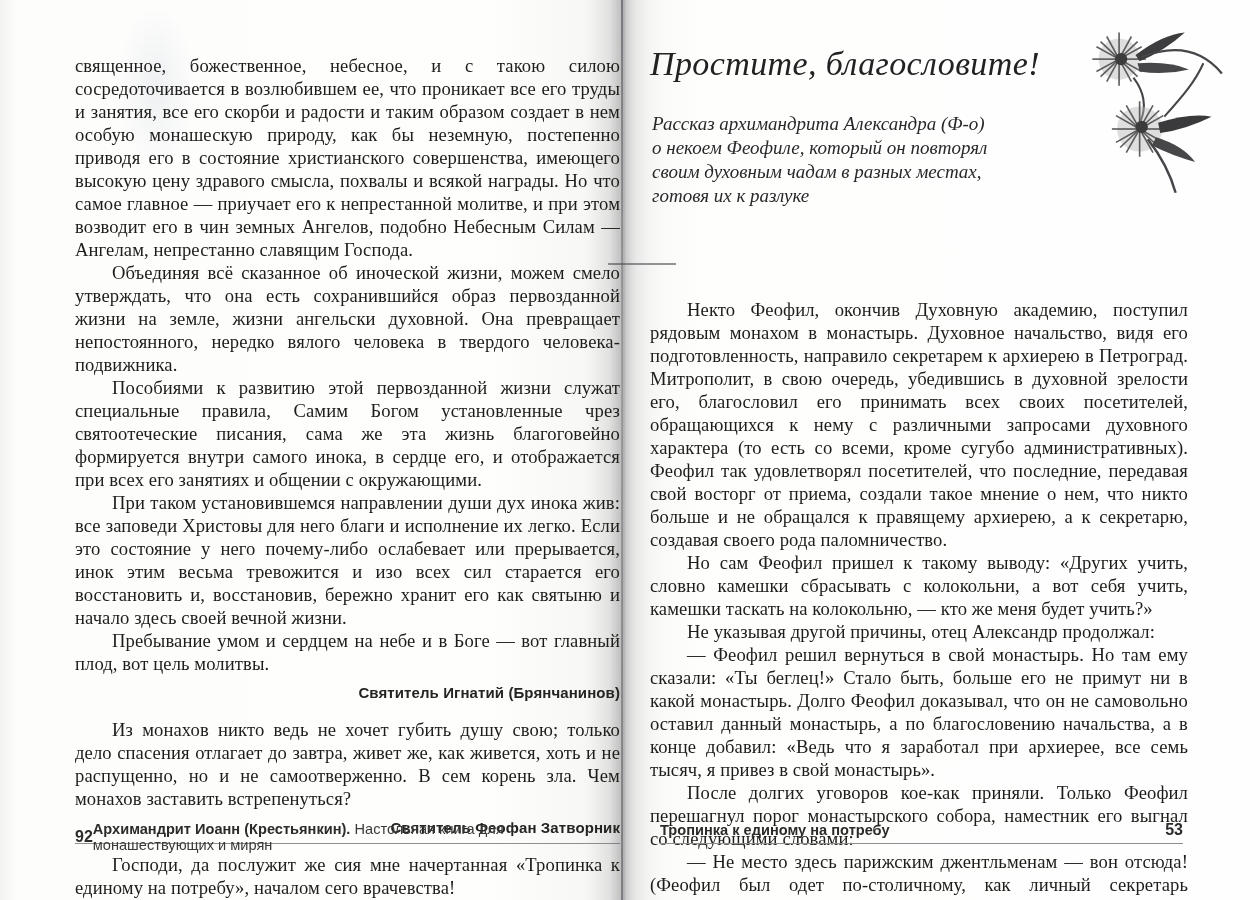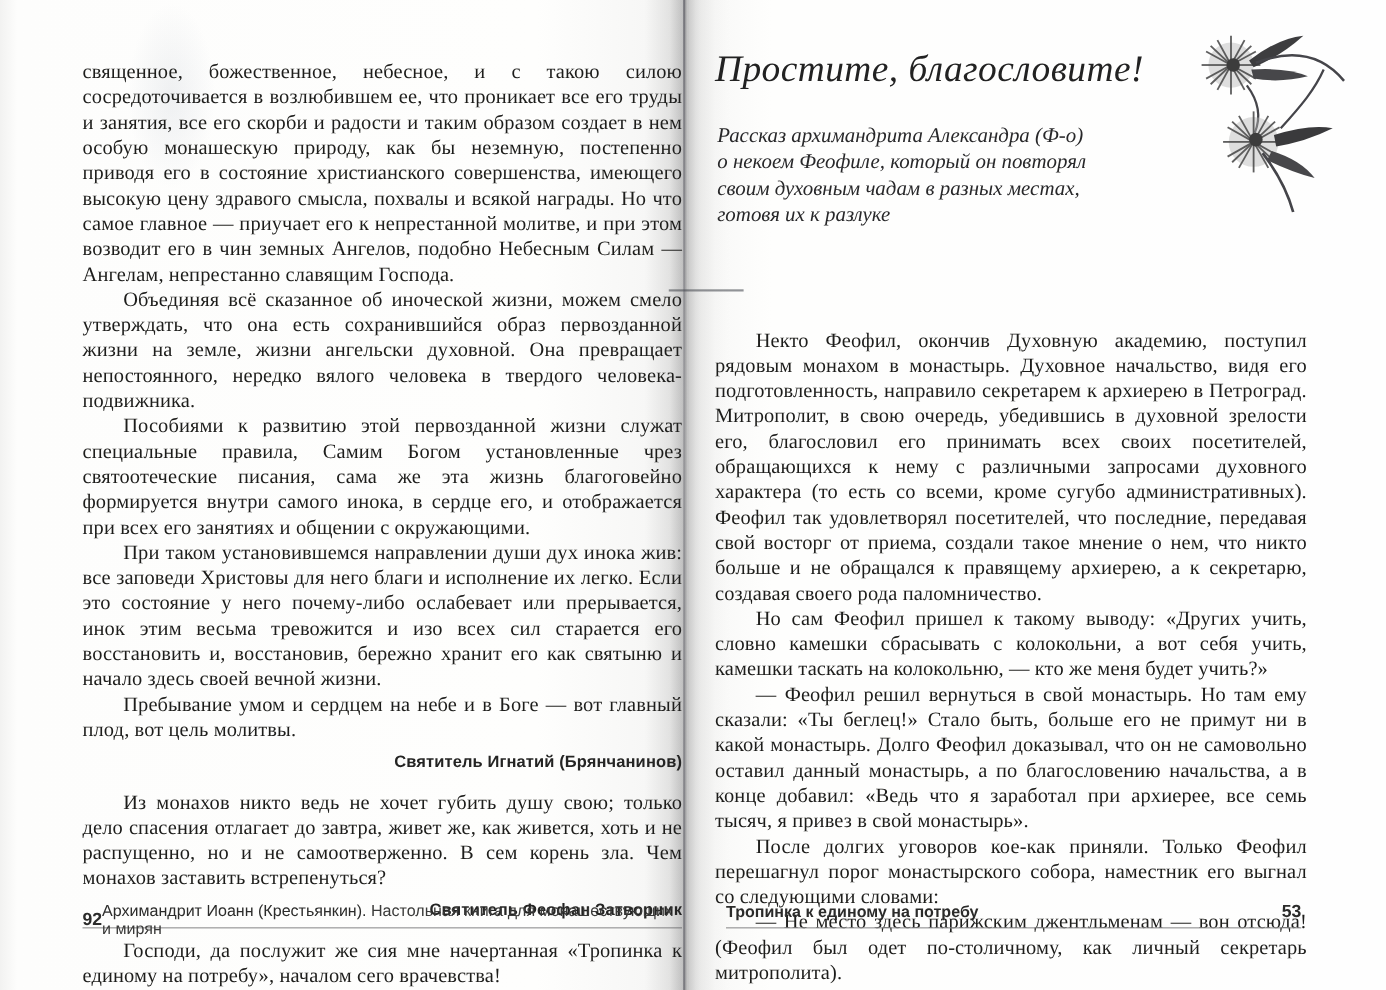--- a/index.html
+++ b/index.html
@@ -66,21 +66,21 @@
   .fr-left{left:75px;width:545px;}
   .fr-right{left:35px;width:523px;}
   .footer{
     position:absolute;top:821px;
     font-family:"Liberation Sans", sans-serif;
     font-size:14.6px;color:#2b2b2a;display:flex;align-items:center;
   }
   .f-left{left:75px;width:545px;justify-content:space-between;}
   .f-right{left:35px;width:523px;justify-content:space-between;}
   .pagenum{font-weight:700;font-size:16px;}
-  .runtitle b{font-weight:400;}
+  .runtitle b{font-weight:700;}
   .runtitle .book-part{font-weight:400;color:#3a3a39;}
   .runtitle-right{font-weight:700;}
   
   .scan-artifact-line{
     position:absolute;left:-17px;top:263px;width:68px;height:1.6px;
     background:rgba(110,112,118,0.75);
   }
   .illustration{position:absolute;left:448px;top:18px;width:160px;height:185px;}
 </style>
 </head>
@@ -174,20 +174,21 @@
       <path d="M78,116 Q104,124 116,140 Q94,134 74,124 Z" fill="#47474a"></path>
       <path d="M70,118 C84,136 92,152 97,170" stroke="#45454a" stroke-width="2.4" fill="none"></path>
       <path d="M86,96 C104,76 116,62 124,44" stroke="#45454a" stroke-width="2" fill="none"></path>
     </svg>
 
     <div class="scan-artifact-line"></div>
 
     <div class="textblock tb-right">
       <p class="para">Некто Феофил, окончив Духовную академию, поступил рядовым монахом в монастырь. Духовное начальство, видя его подготовленность, направило секретарем к архиерею в Петроград. Митрополит, в свою очередь, убедившись в духовной зрелости его, благословил его принимать всех своих посетителей, обращающихся к нему с различными запросами духовного характера (то есть со всеми, кроме сугубо административных). Феофил так удовлетворял посетителей, что последние, передавая свой восторг от приема, создали такое мнение о нем, что никто больше и не обращался к правящему архиерею, а к секретарю, создавая своего рода паломничество.</p>
       <p class="para">Но сам Феофил пришел к такому выводу: «Других учить, словно камешки сбрасывать с колокольни, а вот себя учить, камешки таскать на колокольню, — кто же меня будет учить?»</p>
+      <p class="para">Не указывая другой причины, отец Александр продолжал:</p>
       <p class="para">—  Феофил решил вернуться в свой монастырь. Но там ему сказали: «Ты беглец!» Стало быть, больше его не примут ни в какой монастырь. Долго Феофил доказывал, что он не самовольно оставил данный монастырь, а по благословению начальства, а в конце добавил: «Ведь что я заработал при архиерее, все семь тысяч, я привез в свой монастырь».</p>
       <p class="para">После долгих уговоров кое-как приняли. Только Феофил перешагнул порог монастырского собора, наместник его выгнал со следующими словами:</p>
       <p class="para">—  Не место здесь парижским джентльменам — вон отсюда! (Феофил был одет по-столичному, как личный секретарь митрополита).</p>
     </div>
 
     <div class="footer-rule fr-right"></div>
     <div class="footer f-right">
       <span class="runtitle-right">Тропинка к единому на потребу</span>
       <span class="pagenum">53</span>
     </div>

